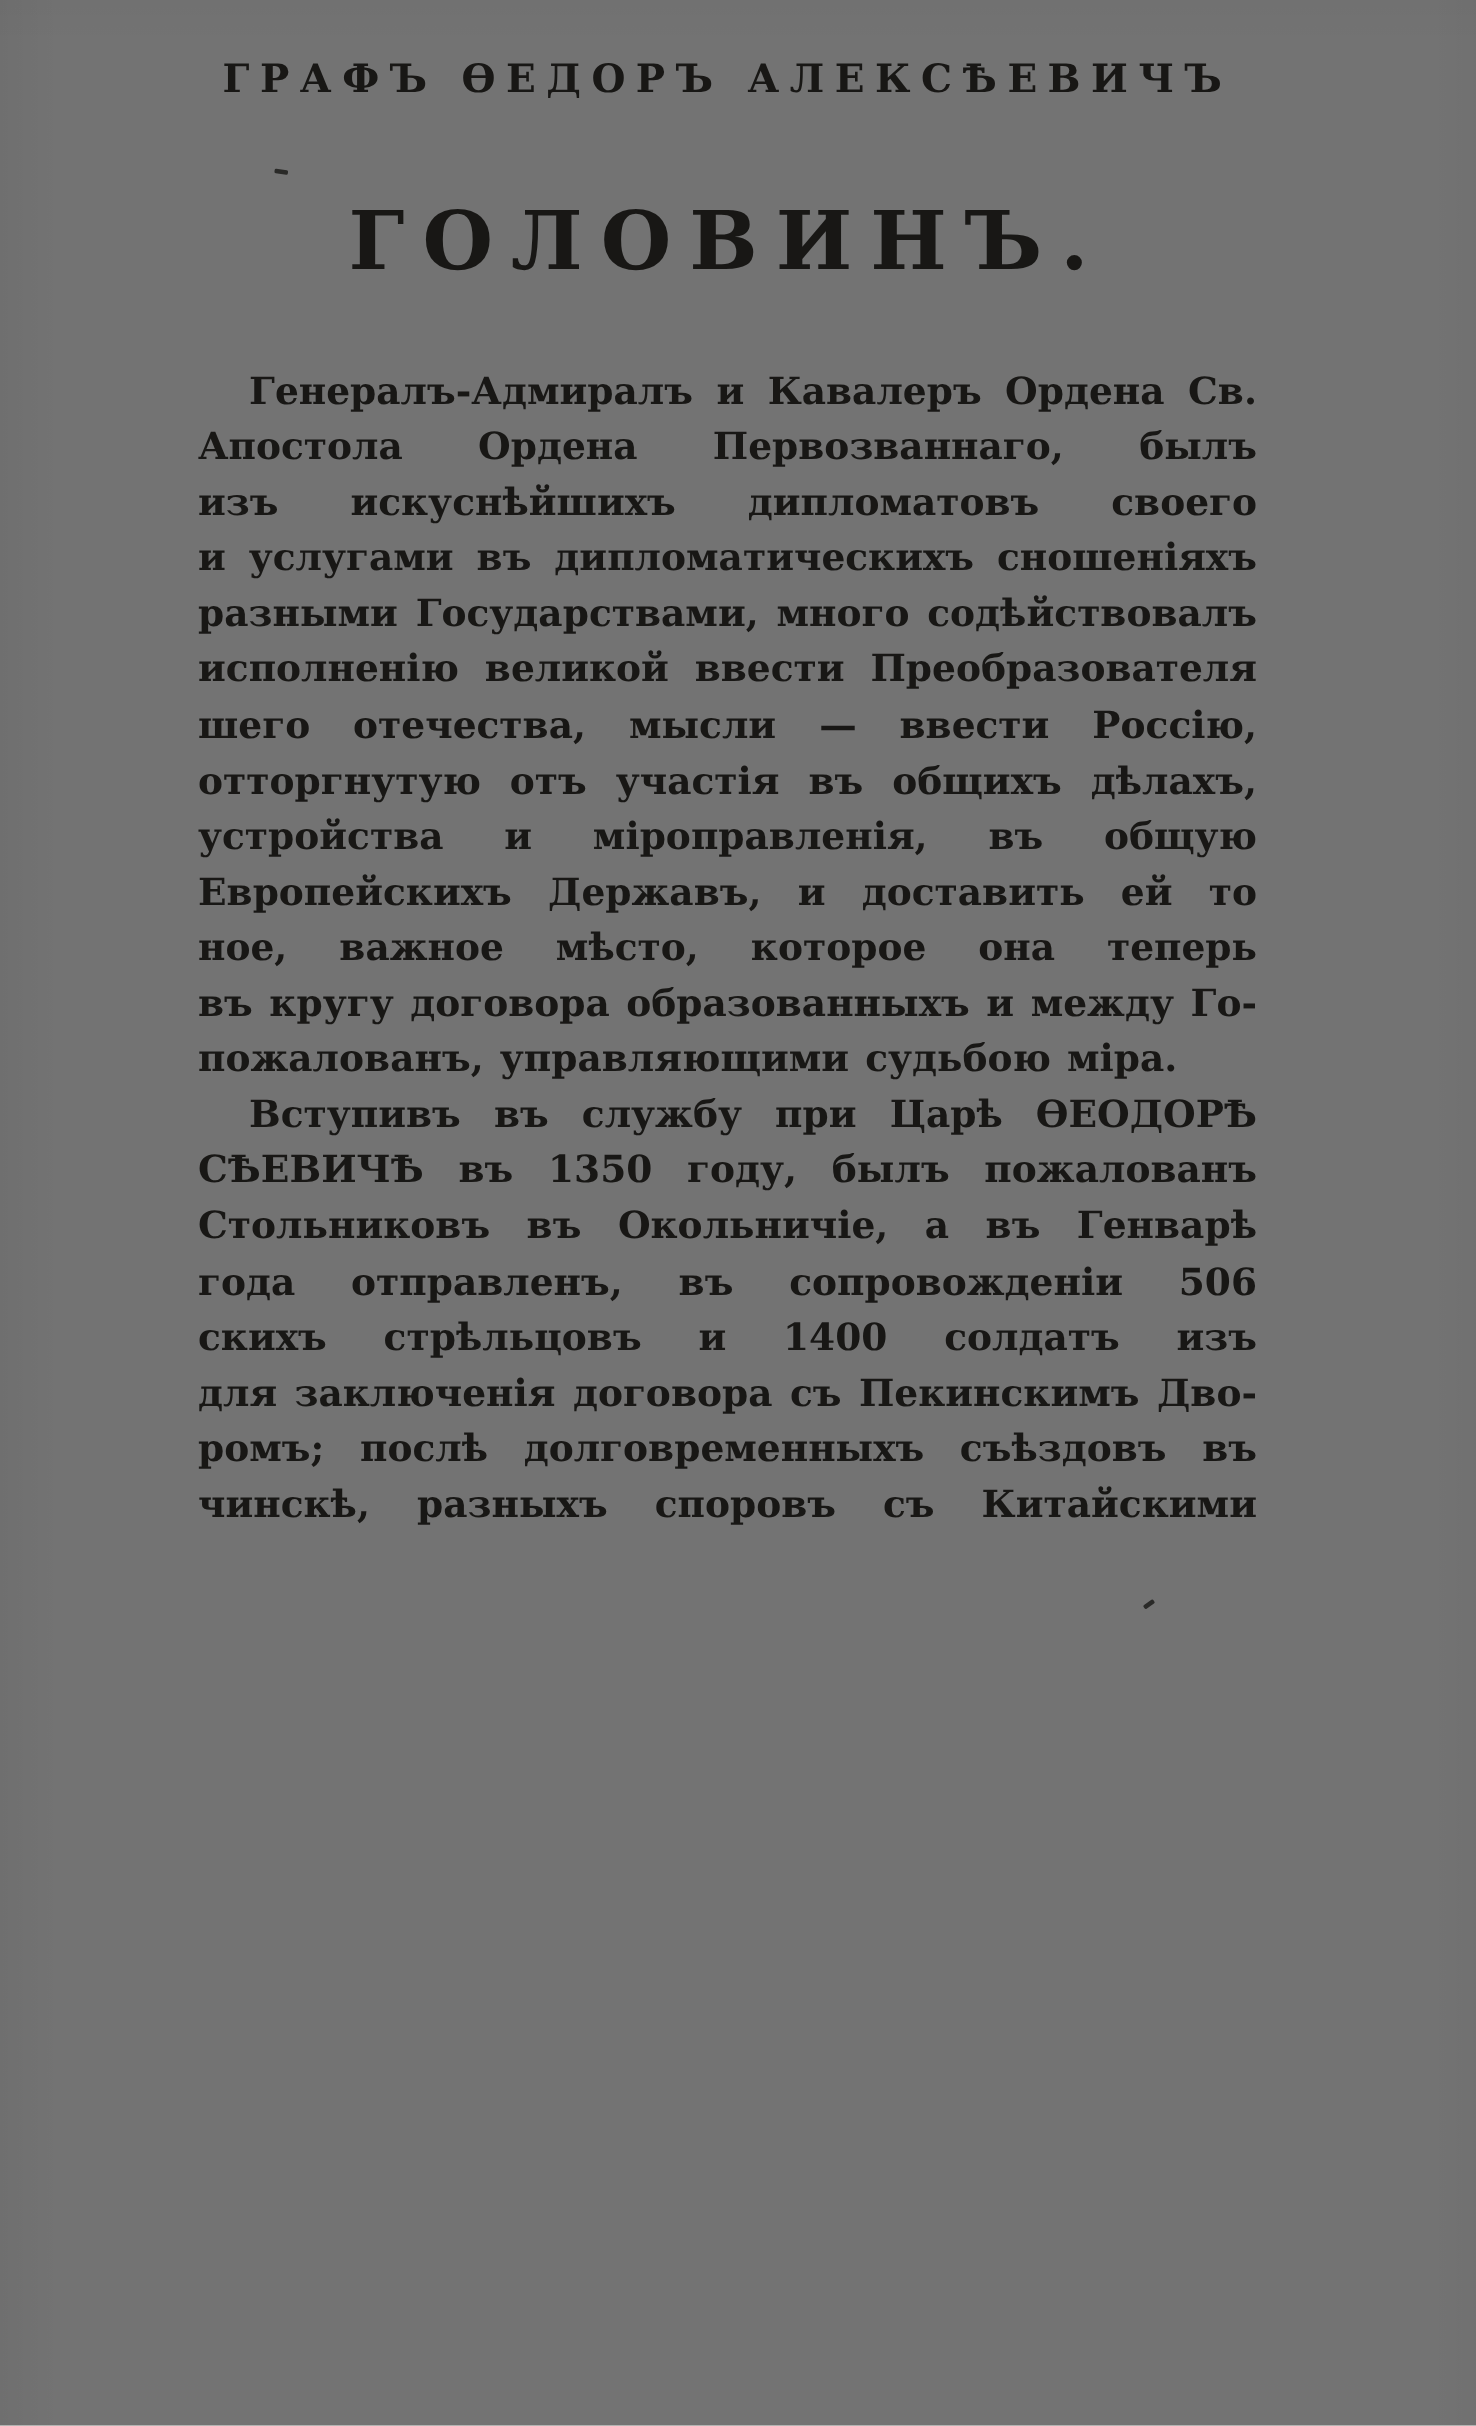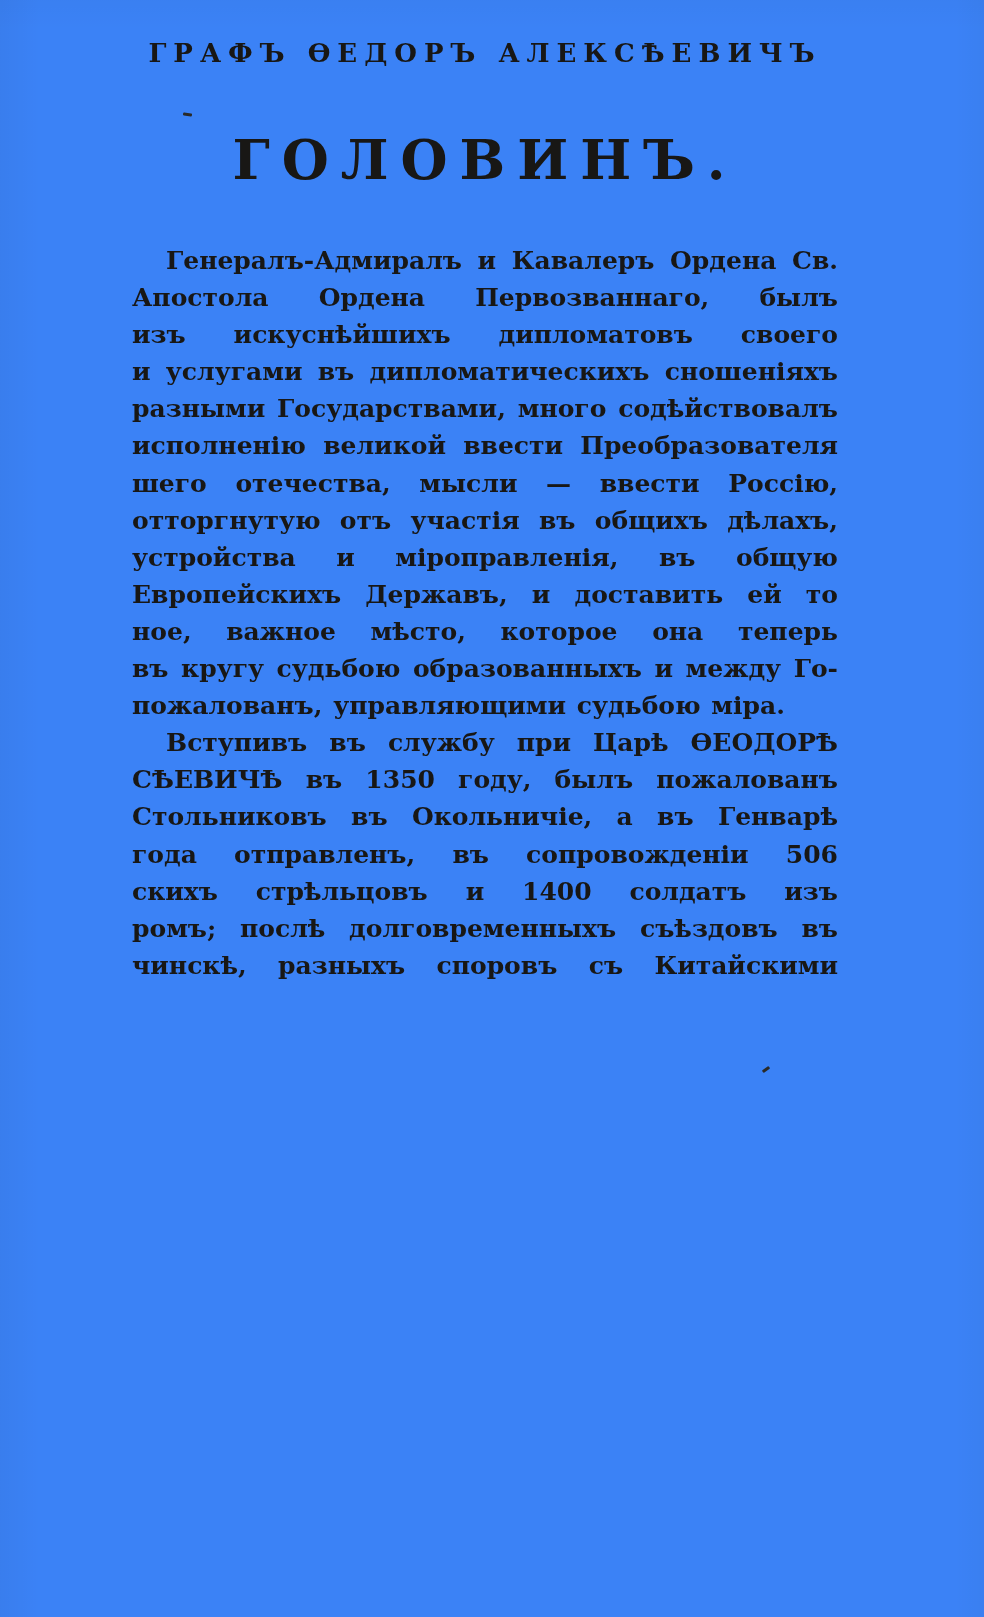--- a/index.html
+++ b/index.html
@@ -5,21 +5,21 @@
   html, body {
     margin: 0;
     padding: 0;
     background: #e8e8e6;
   }
   .page {
     position: relative;
     width: 984px;
     height: 1617px;
     margin: 0 auto;
-    background: #3b82f6;
+    background: #737373;
     color: #181715;
     font-family: "DejaVu Serif", serif;
     overflow: hidden;
   }
   
   .page::before {
     content: "";
     position: absolute;
     inset: 0;
     background:
@@ -106,29 +106,30 @@
         <div class="line">Апостола Ордена Первозваннаго, былъ однимъ</div>
         <div class="line">изъ искуснѣйшихъ дипломатовъ своего времени,</div>
         <div class="line">и услугами въ дипломатическихъ сношеніяхъ съ</div>
         <div class="line">разными Государствами, много содѣйствовалъ къ</div>
         <div class="line">исполненію великой ввести Преобразователя на-</div>
         <div class="line">шего отечества, мысли — ввести Россію, дотолѣ</div>
         <div class="line">отторгнутую отъ участія въ общихъ дѣлахъ, міро-</div>
         <div class="line">устройства и міроправленія, въ общую систему</div>
         <div class="line">Европейскихъ Державъ, и доставить ей то почтен-</div>
         <div class="line">ное, важное мѣсто, которое она теперь занимаетъ</div>
-        <div class="line">въ кругу судьбою образованныхъ и между Го-</div>
+        <div class="line">въ кругу договора образованныхъ и между Го-</div>
         <div class="line last">пожалованъ, управляющими судьбою міра.</div>
       </div>
     <div class="paragraph">
         <div class="line first">Вступивъ въ службу при Царѣ ѲЕОДОРѢ АЛЕК-</div>
         <div class="line">СѢЕВИЧѢ въ 1350 году, былъ пожалованъ изъ</div>
         <div class="line">Стольниковъ въ Окольничіе, а въ Генварѣ 1686</div>
         <div class="line">года отправленъ, въ сопровожденіи 506 Москов-</div>
         <div class="line">скихъ стрѣльцовъ и 1400 солдатъ изъ Сибирскихъ</div>
+        <div class="line">для заключенія договора съ Пекинскимъ Дво-</div>
         <div class="line">ромъ; послѣ долговременныхъ съѣздовъ въ Нер-</div>
         <div class="line">чинскѣ, разныхъ споровъ съ Китайскими послами</div>
       </div>
   </div>
 
   <span class="artifact artifact-2"></span>
 
 </div>
 
 </body></html>

